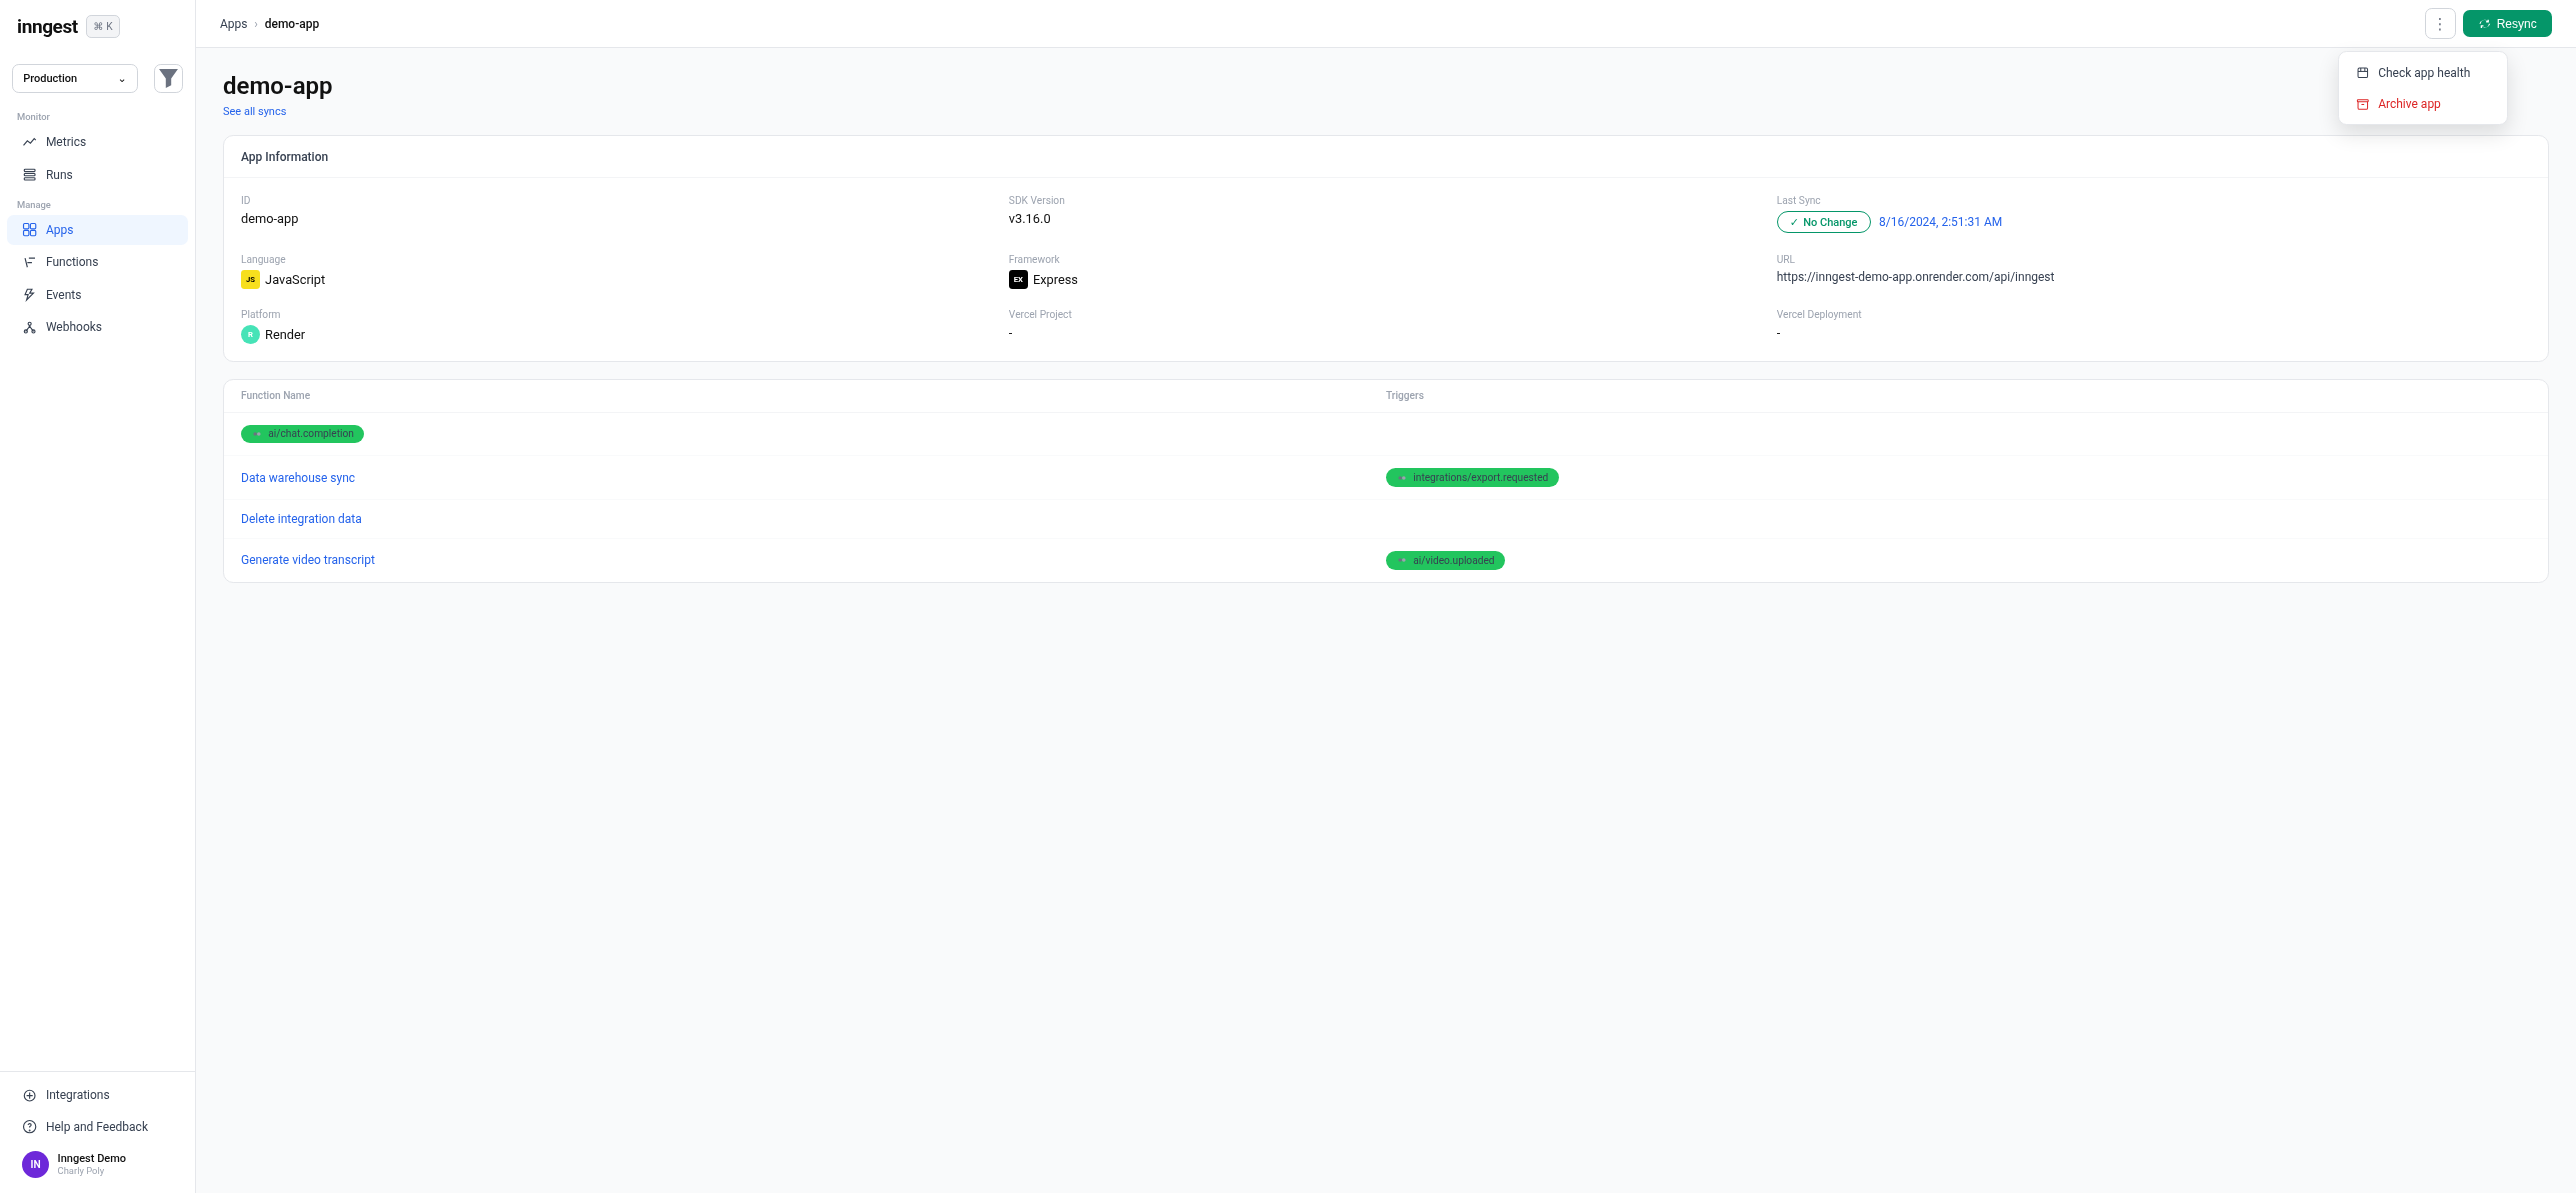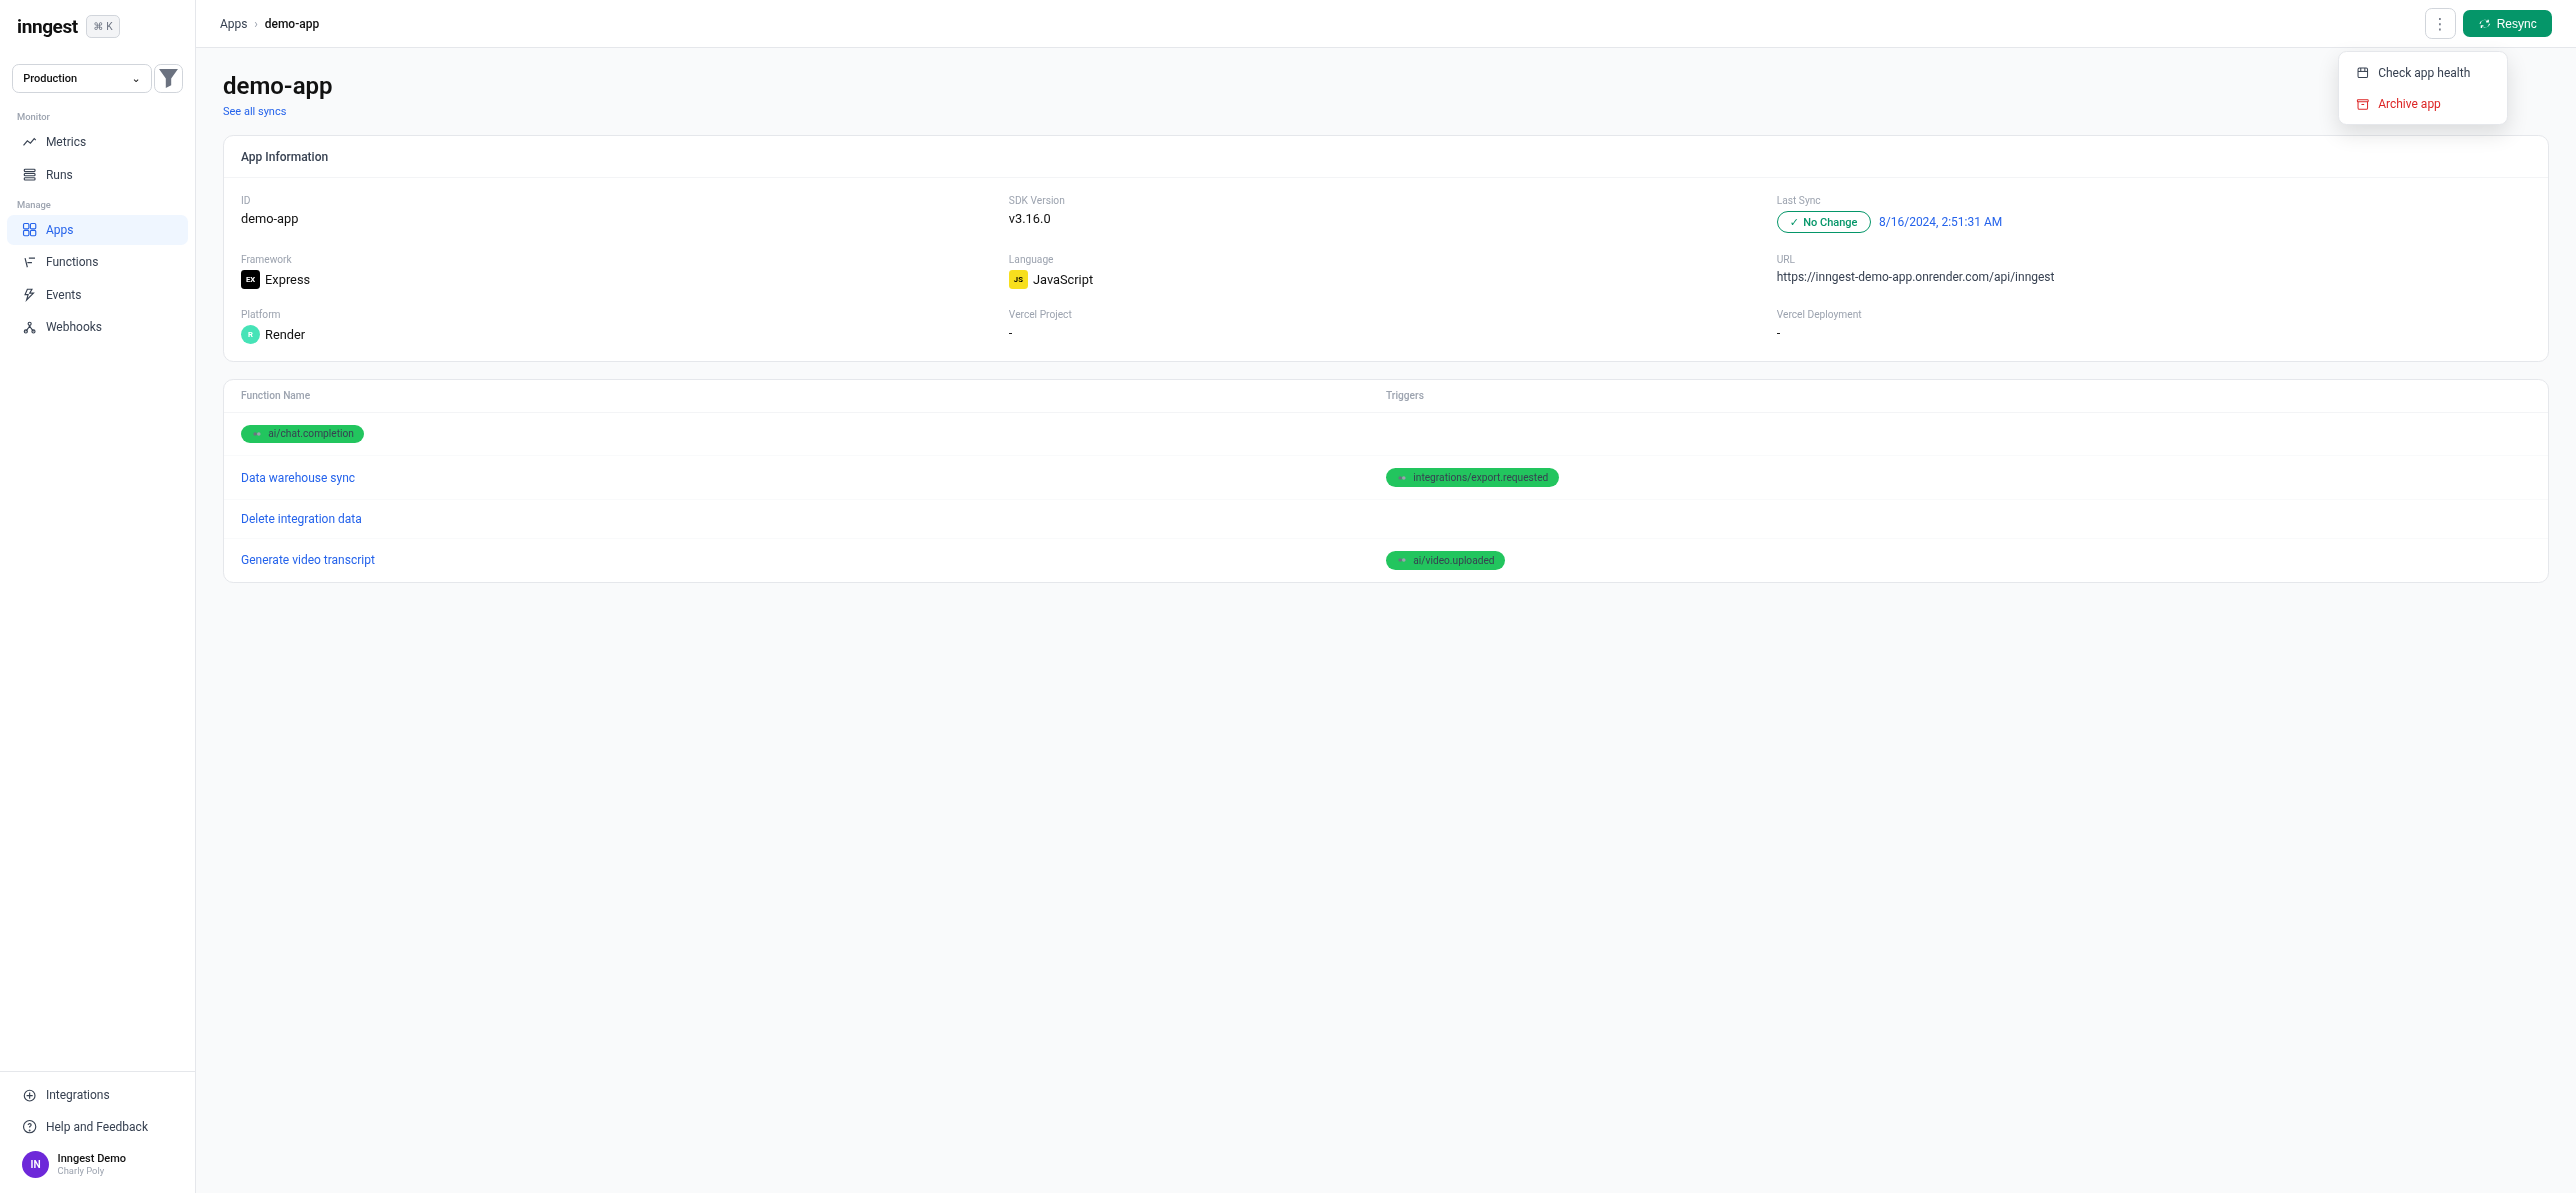--- a/index.html
+++ b/index.html
@@ -3,21 +3,21 @@
   <meta charset="utf-8">
   <style>
     * { box-sizing: border-box; margin: 0; padding: 0; }
     body { font-family: -apple-system, BlinkMacSystemFont, 'Segoe UI', Roboto, sans-serif; background: #f9fafb; display: flex; height: 100vh; overflow: hidden; font-size: 12px; }
 
     
     .sidebar { width: 196px; background: #fff; border-right: 0.9px solid #e5e7eb; display: flex; flex-direction: column; height: 100vh; flex-shrink: 0; }
     .sidebar-logo { padding: 15.3px 17px; display: flex; gap: 8.5px; border-bottom: none; }
     .logo-text { font-size: 19px; font-weight: 700; color: #111; letter-spacing: -0.4px; }
     .kbd-badge { background: #f3f4f6; border: 0.9px solid #d1d5db; border-radius: 5.1px; padding: 1.7px 6px; font-size: 10.2px; color: #6b7280; display: flex; align-items: center; gap: 2.6px; }
-    .env-selector { margin: 10.2px 12px; display: flex; align-items: center; gap: 2px; }
+    .env-selector { margin: 10.2px 12px; display: flex; align-items: center; gap: 16px; }
     .env-dropdown { flex: 1; background: #fff; border: 0.9px solid #d1d5db; border-radius: 6.8px; padding: 6.8px 10.2px; font-size: 11px; font-weight: 500; color: #111; appearance: none; cursor: pointer; display: flex; align-items: center; justify-content: space-between; }
     .env-filter-btn { background: #fff; border: 0.9px solid #d1d5db; border-radius: 6.8px; width: 29px; height: 29px; display: flex; align-items: center; justify-content: center; cursor: pointer; color: #6b7280; }
     .sidebar-section-label { padding: 8.5px 17px 3.4px; font-size: 9.4px; color: #9ca3af; font-weight: 500; text-transform: none; letter-spacing: 0; }
     .sidebar-item { display: flex; align-items: center; gap: 8.5px; padding: 7.7px 15.3px; font-size: 12px; color: #374151; cursor: pointer; border-radius: 6.8px; margin: 0.9px 6.8px; transition: background 0.1s; }
     .sidebar-item.active { background: #eff6ff; color: #2563eb; }
     .sidebar-item svg { width: 15.3px; height: 15.3px; flex-shrink: 0; }
     .sidebar-bottom { margin-top: auto; border-top: 0.9px solid #e5e7eb; padding: 6.8px 0; }
     .sidebar-bottom-item { display: flex; align-items: center; gap: 8.5px; padding: 7.7px 15.3px; font-size: 12px; color: #374151; cursor: pointer; margin: 0.9px 6.8px; border-radius: 6.8px; }
     .user-avatar { width: 27px; height: 27px; border-radius: 50%; background: #6d28d9; color: #fff; display: flex; align-items: center; justify-content: center; font-size: 10.2px; font-weight: 600; flex-shrink: 0; }
     .user-info { display: flex; flex-direction: column; }
@@ -228,31 +228,31 @@
           <div class="info-value" style="display:flex; align-items:center; gap:8.5px; flex-wrap:wrap;">
             <span class="no-change-badge">
               <span>✓</span>
               <span>No Change</span>
             </span>
             <span class="sync-time">8/16/2024, 2:51:31 AM</span>
           </div>
         </div>
 
         <div class="info-cell">
+          <span class="info-label">Language</span>
+          <div class="info-value framework-badge">
+            <div class="js-icon">JS</div>
+            <span>JavaScript</span>
+          </div>
+        </div>
+        <div class="info-cell">
           <span class="info-label">Framework</span>
           <div class="info-value framework-badge">
             <div class="express-icon">EX</div>
             <span>Express</span>
-          </div>
-        </div>
-        <div class="info-cell">
-          <span class="info-label">Language</span>
-          <div class="info-value framework-badge">
-            <div class="js-icon">JS</div>
-            <span>JavaScript</span>
           </div>
         </div>
         <div class="info-cell">
           <span class="info-label">URL</span>
           <span class="info-value url">https://inngest-demo-app.onrender.com/api/inngest</span>
         </div>
 
         <div class="info-cell">
           <span class="info-label">Platform</span>
           <div class="info-value framework-badge">

